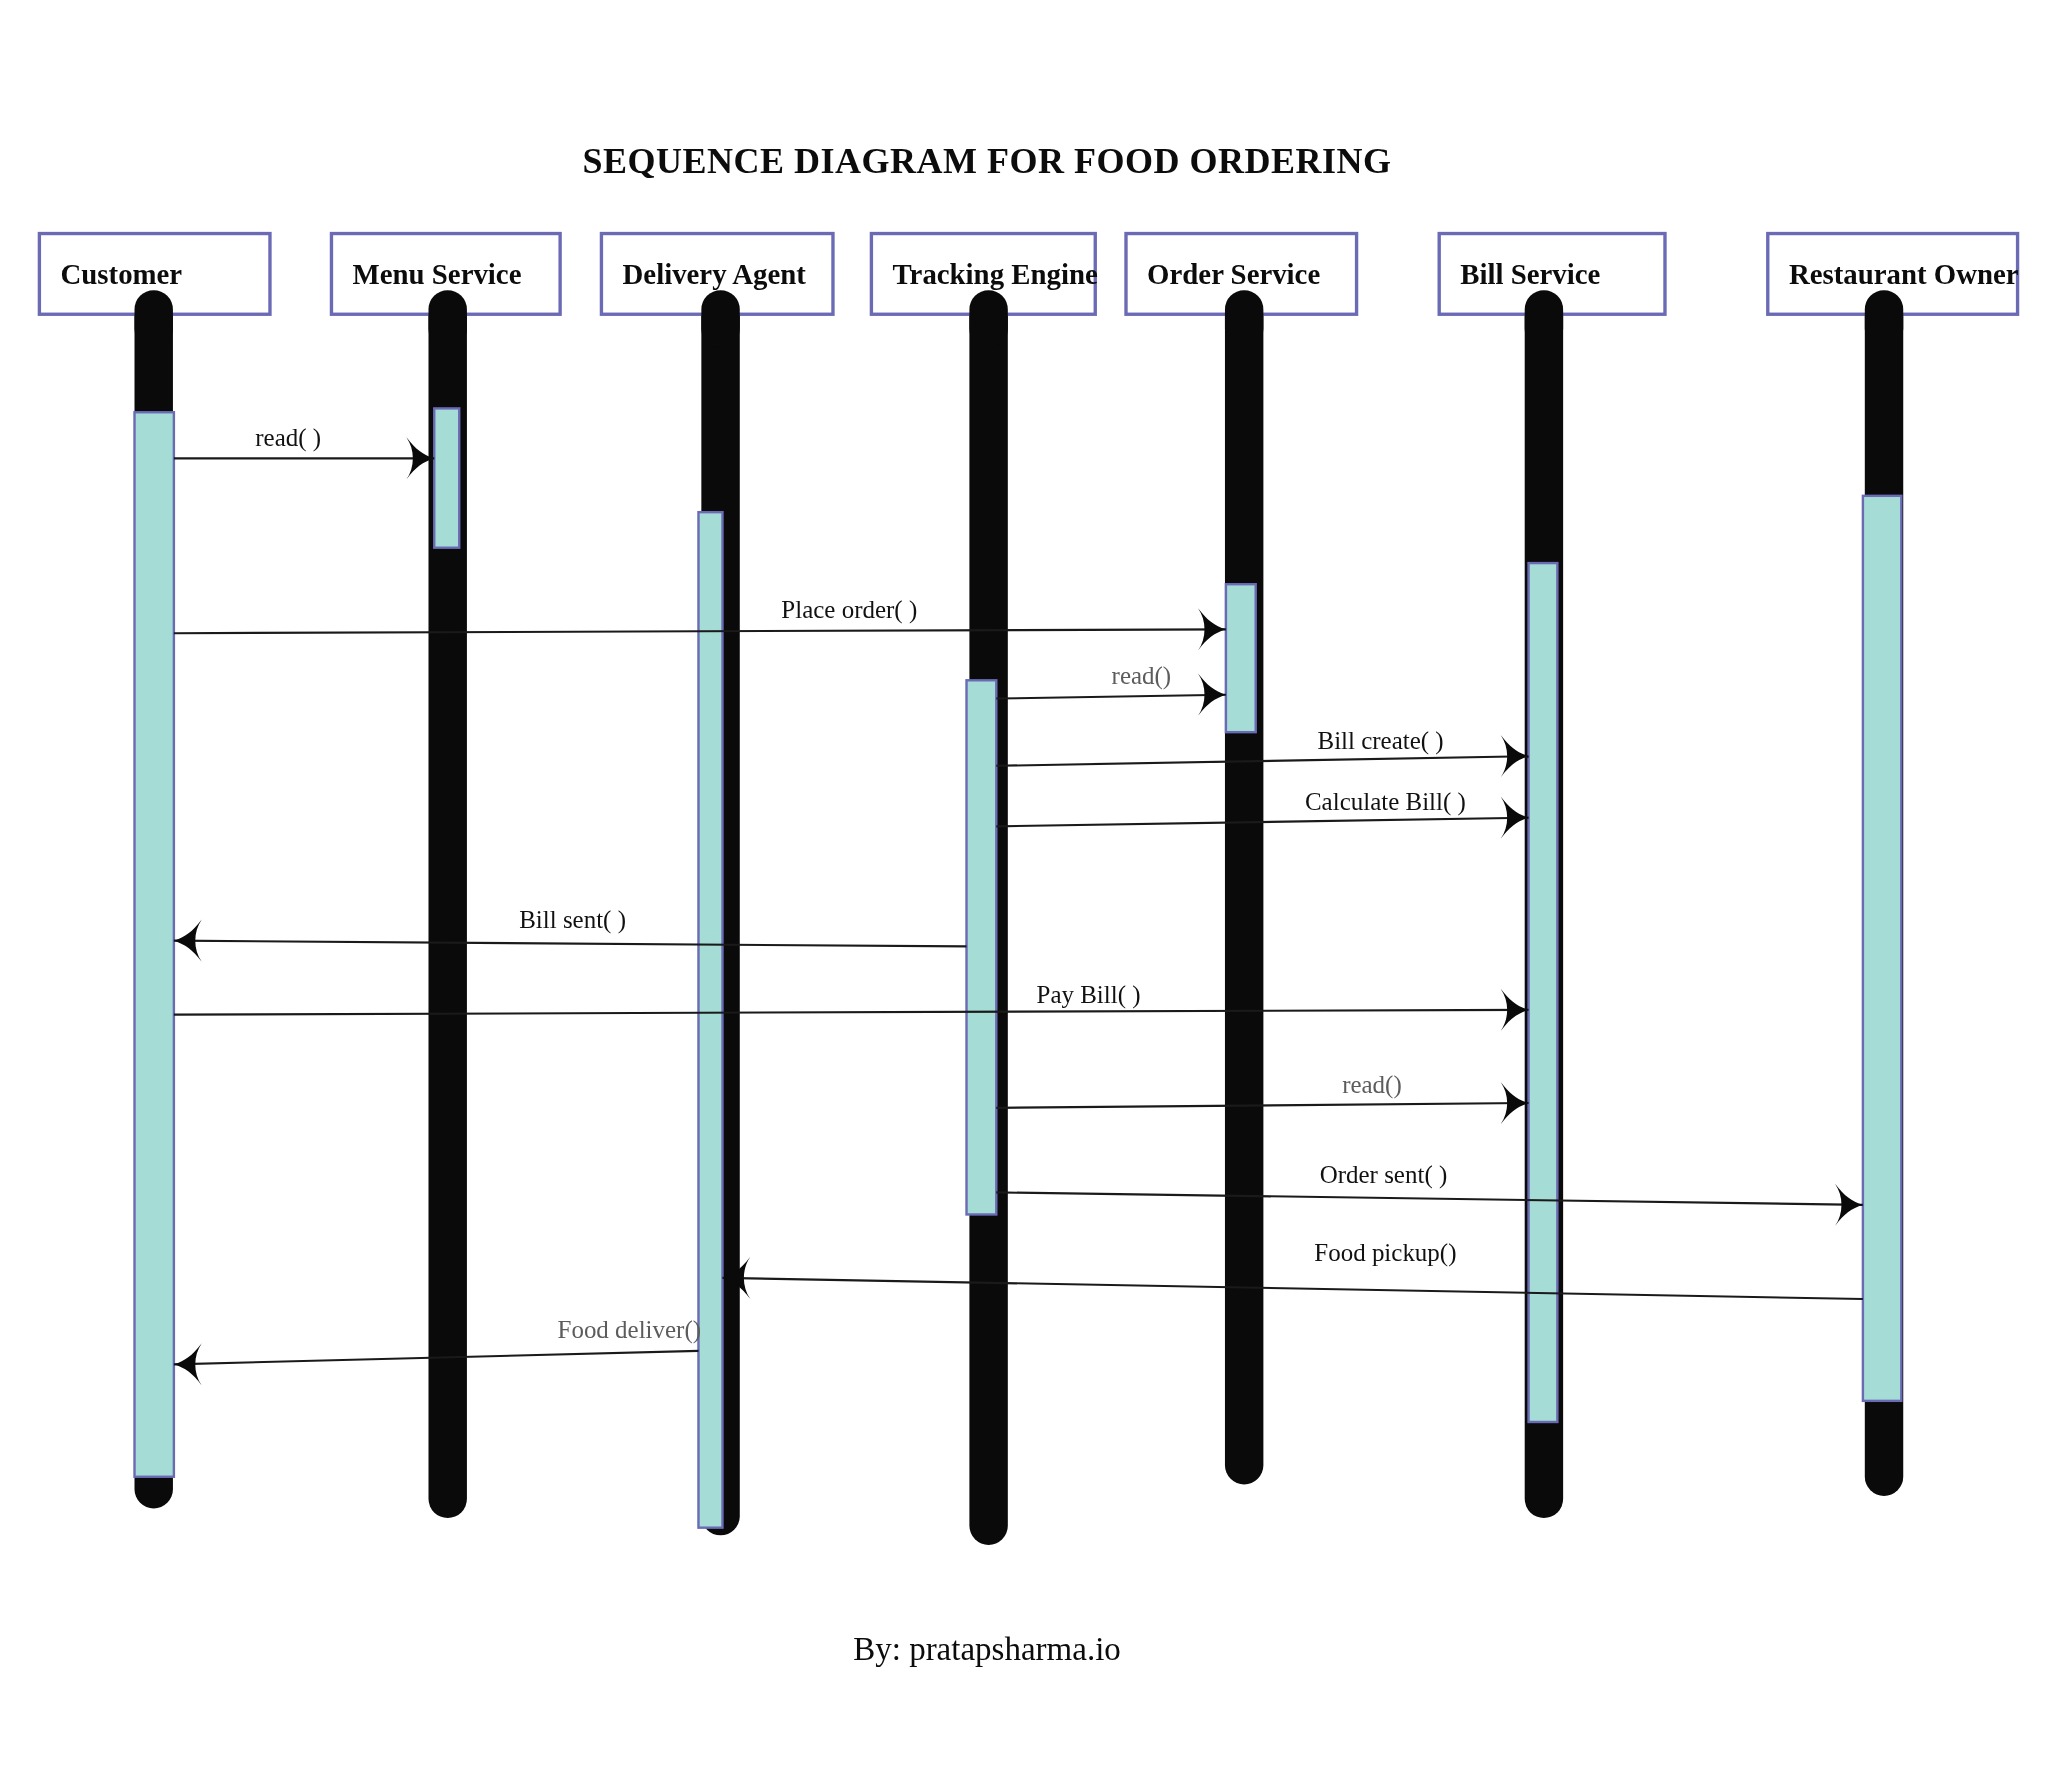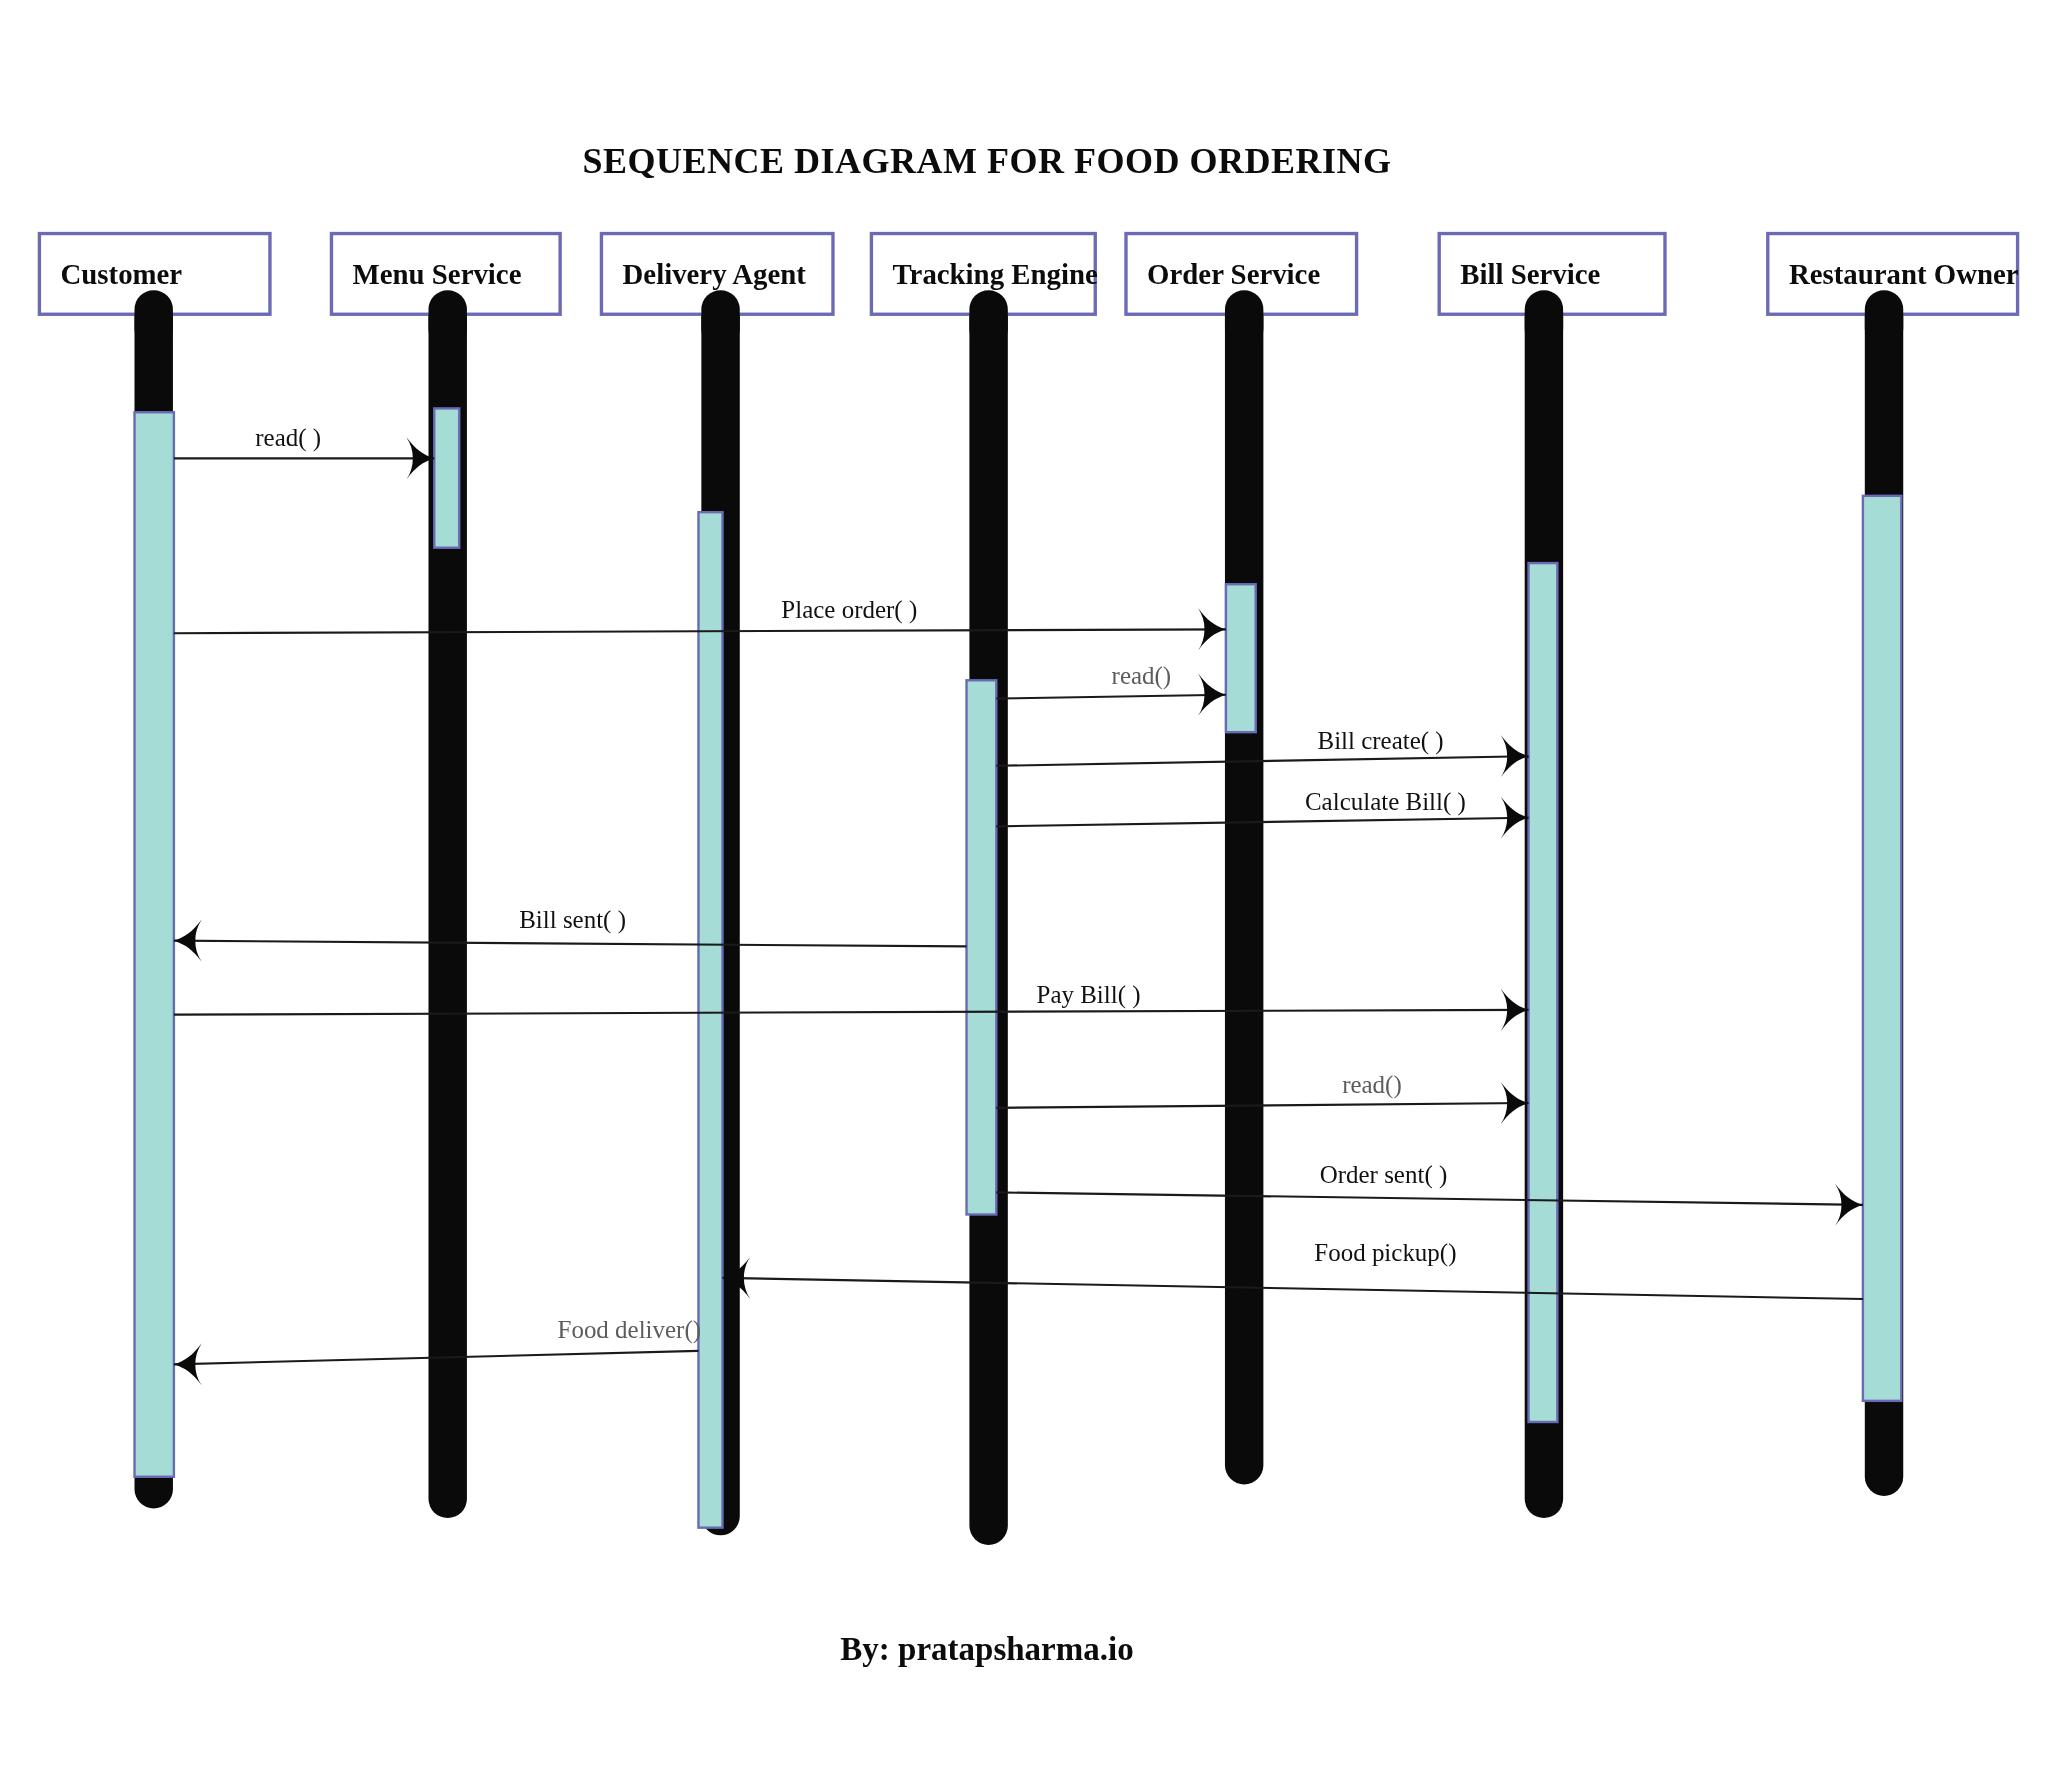--- a/index.html
+++ b/index.html
@@ -20,21 +20,21 @@
     line-height:43px;
     color:#0c0c0c;
     letter-spacing:0.5px;
     margin-top:48px;
   }
   .title span { display:block; }
   .footer {
     position:absolute;
     left:692px; top:1631px; width:590px;
     text-align:center;
-    font-weight:bold;
+    font-weight:normal;
     font-size:33px;
     color:#0c0c0c;
   }
   svg { position:absolute; left:0; top:0; }
 </style>
 </head>
 <body>
 
 <div class="stage">
 

